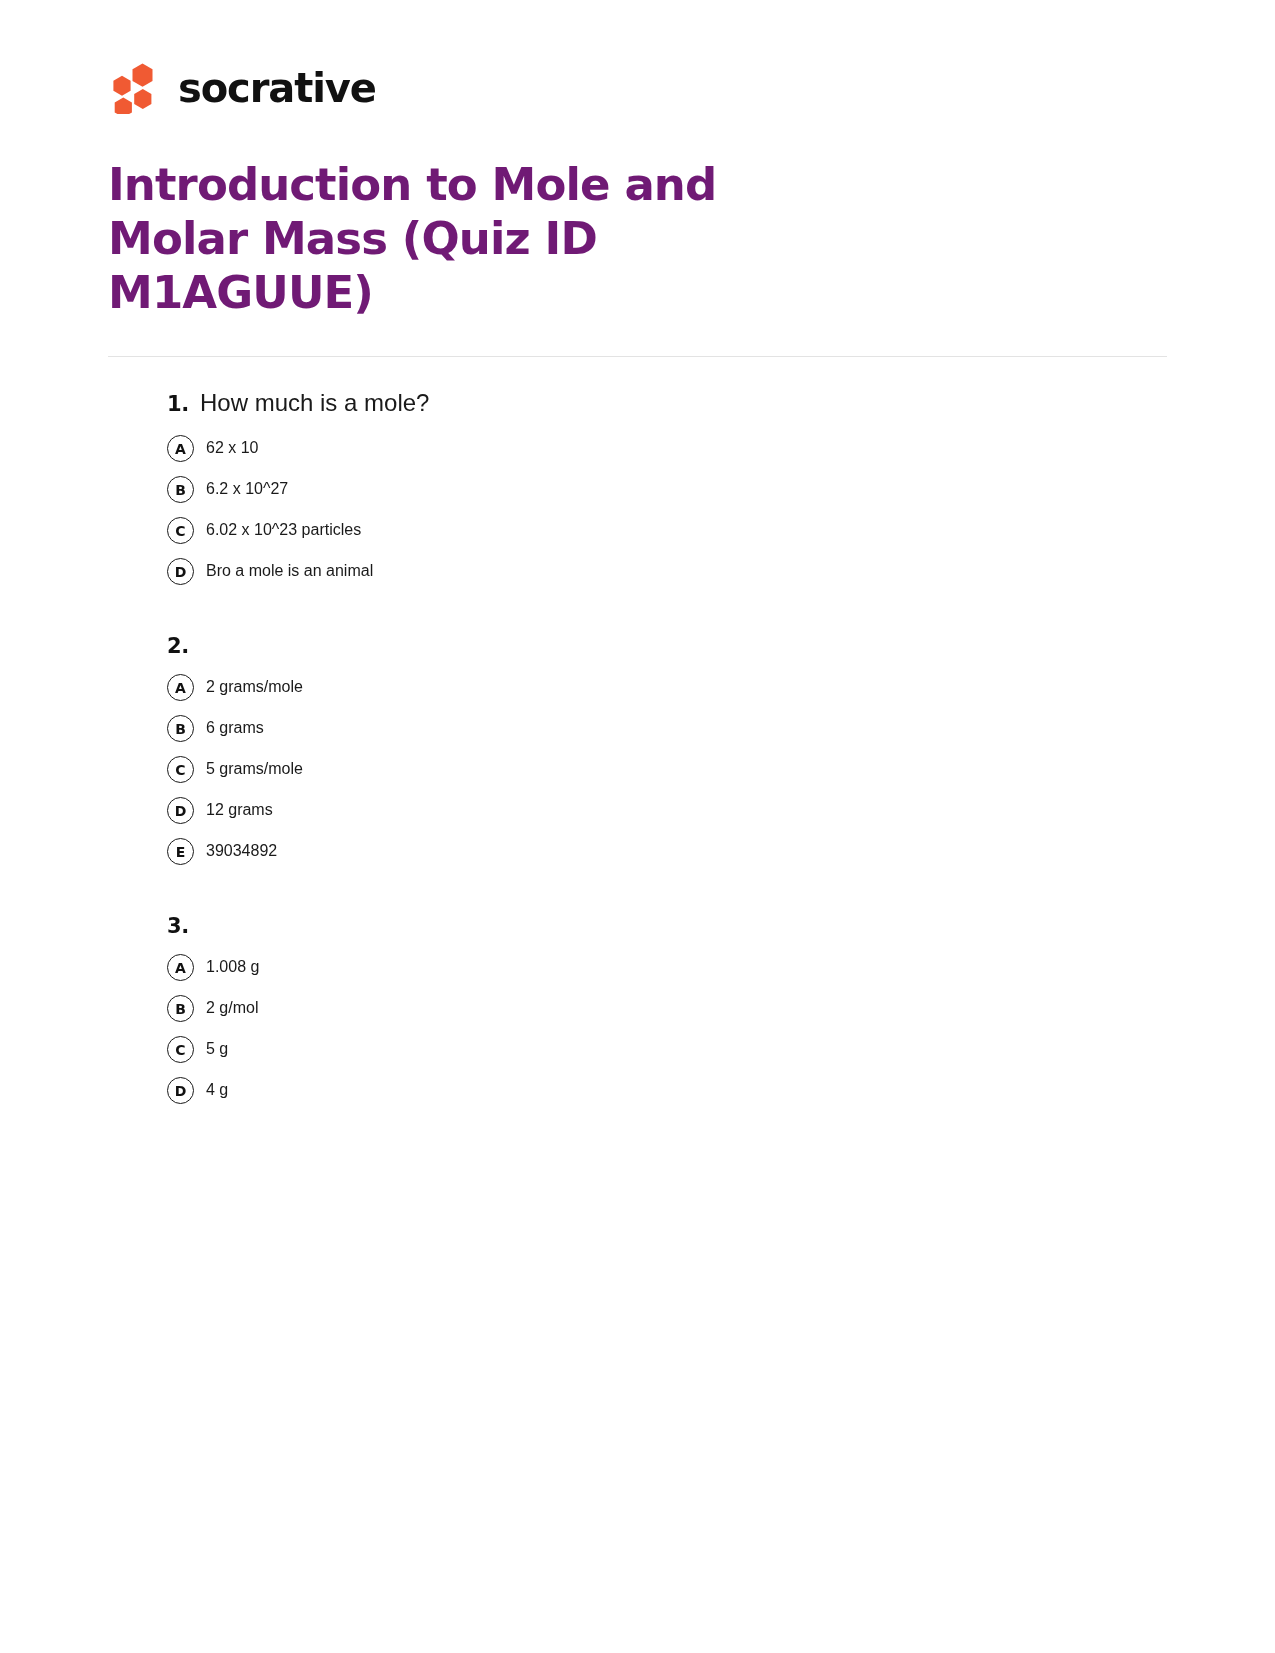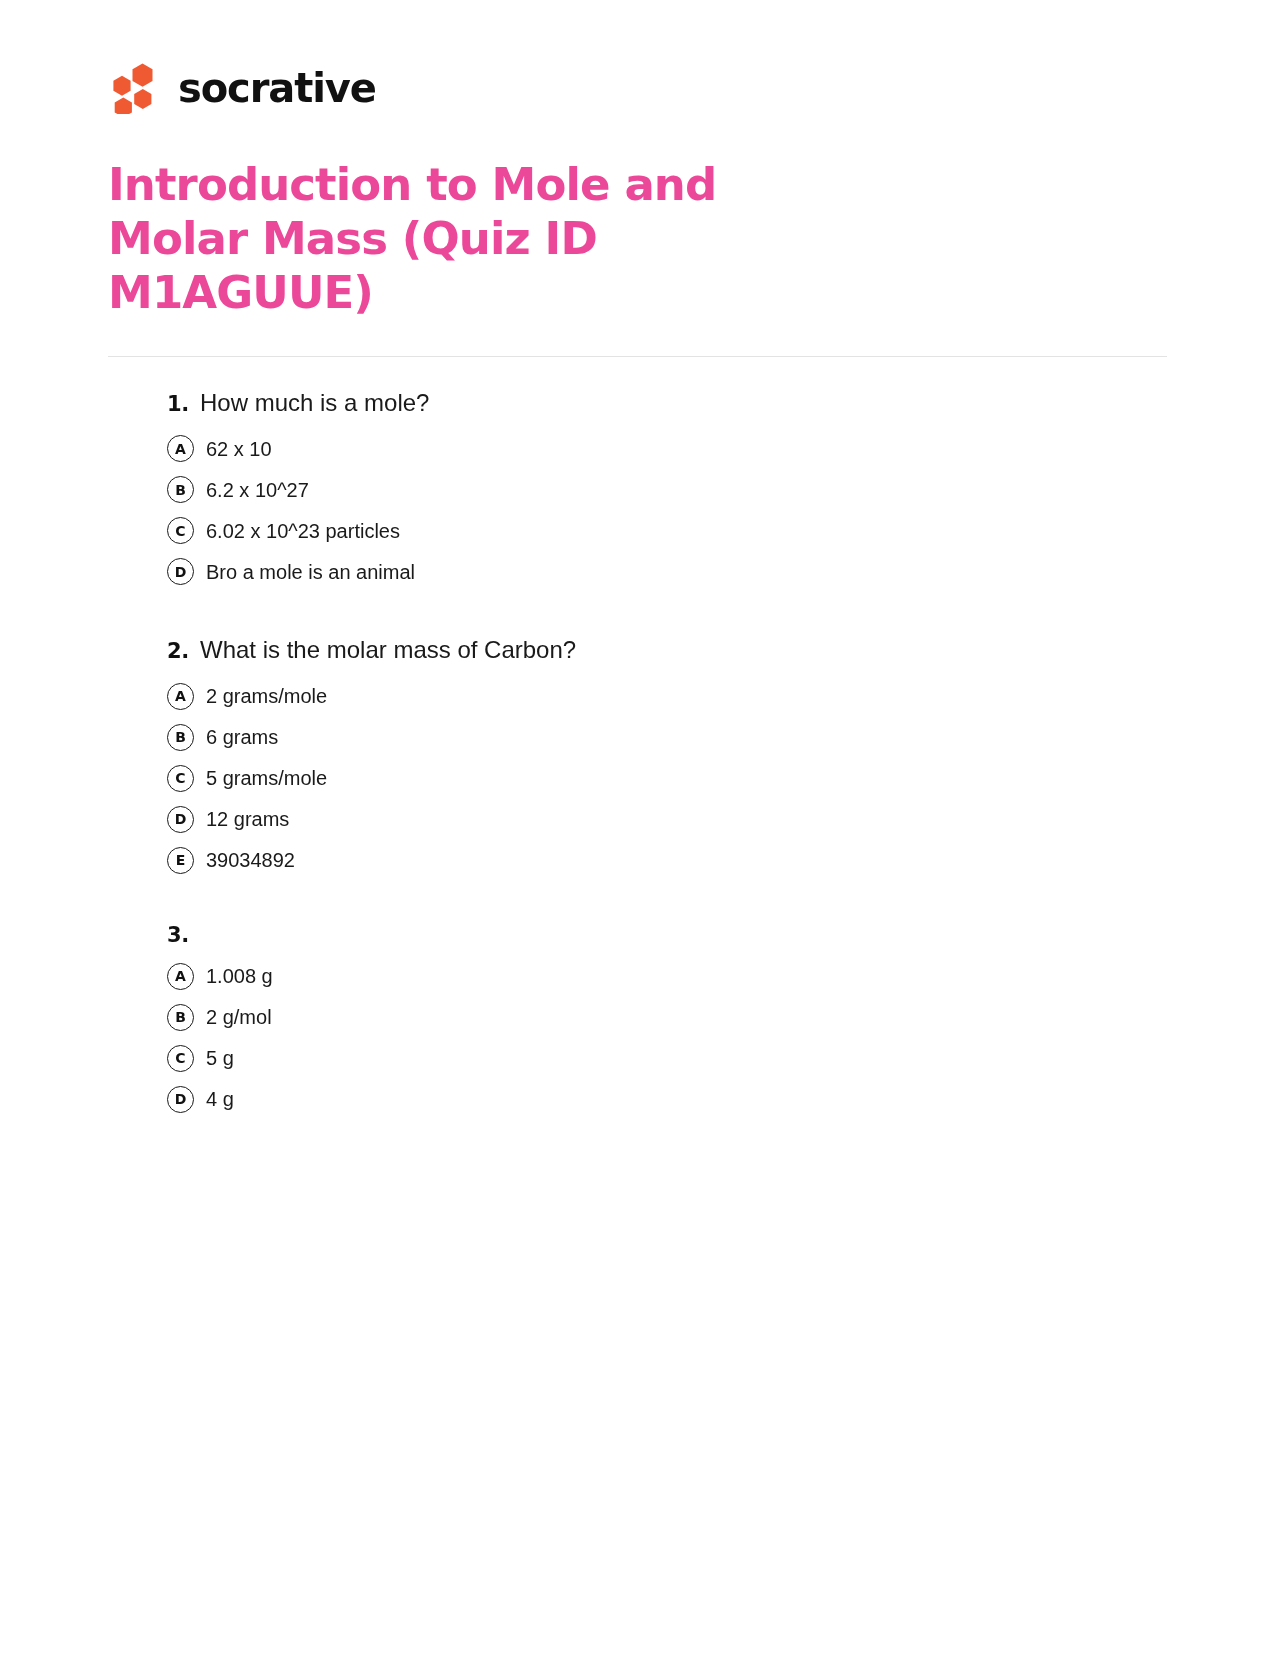--- a/index.html
+++ b/index.html
@@ -86,21 +86,21 @@
   .title-block {
     margin-top: 44px;
     max-width: 720px;
   }
   .quiz-title {
     font-family: "DejaVu Sans", sans-serif;
     font-size: 45px;
     font-weight: 700;
     line-height: 1.20;
     letter-spacing: -0.9px;
-    color: #ec4899;
+    color: #701a75;
     margin: 0;
   }
 
   .title-rule {
     margin-top: 36px;
     border-top: 1px solid #e3e3e3;
     width: 100%;
   }
 
   
@@ -158,21 +158,21 @@
     margin-left: 3px;
   }
   .option-letter {
     font-family: "DejaVu Sans", sans-serif;
     font-size: 14px;
     font-weight: 700;
     color: #111111;
     line-height: 1;
   }
   .option-text {
-    font-size: 20px;
+    font-size: 16px;
     color: #1a1a1a;
     line-height: 1.3;
   }
 </style>
 </head>
 <body>
 
 <div class="page">
 
   <div class="header-row">
@@ -229,21 +229,20 @@
             <span class="option-letter">D</span>
           </span>
           <span class="option-text">Bro a mole is an animal</span>
         </li>
       </ul>
     </div>
 
     <div class="question-block">
       <div class="question-head">
         <span class="question-number">2.</span>
-        <span class="question-text">What is the molar mass of Carbon?</span>
       </div>
       <ul class="options">
         <li class="option-row">
           <span class="option-bubble">
             <span class="option-letter">A</span>
           </span>
           <span class="option-text">2 grams/mole</span>
         </li>
         <li class="option-row">
           <span class="option-bubble">

